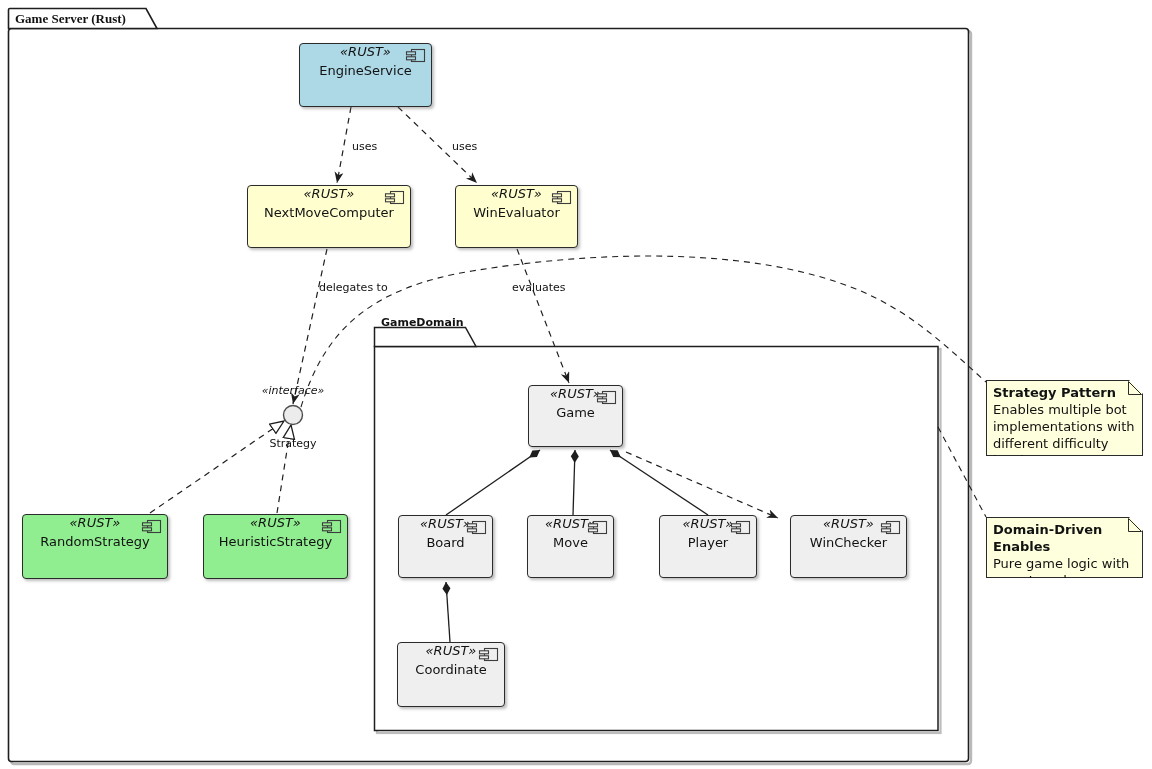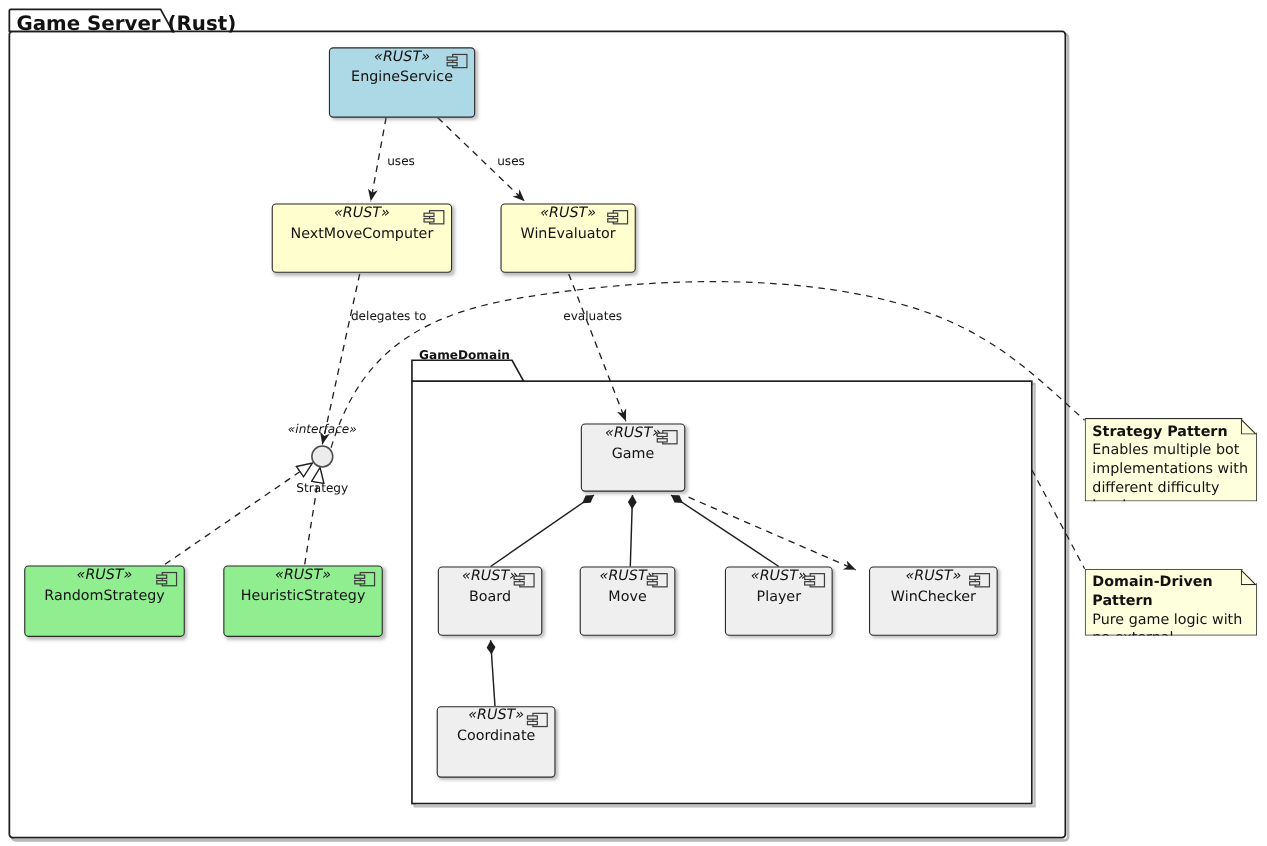--- a/index.html
+++ b/index.html
@@ -65,21 +65,21 @@
     <line x1="573" y1="515" x2="575" y2="450" stroke="#1e1e1e" stroke-width="1.3" marker-end="url(#diamond)"></line>
     <line x1="708" y1="515" x2="610" y2="450" stroke="#1e1e1e" stroke-width="1.3" marker-end="url(#diamond)"></line>
     <line x1="450" y1="642" x2="446" y2="582" stroke="#1e1e1e" stroke-width="1.3" marker-end="url(#diamond)"></line>
 
     <path d="M301,407 C324,332 368,288 472,271 C600,250 752,247 856,289 C912,312 946,346 986,382" fill="none" stroke="#1e1e1e" stroke-width="1.1" stroke-dasharray="6 5"></path>
     <line x1="938" y1="427" x2="986" y2="517" stroke="#1e1e1e" stroke-width="1.1" stroke-dasharray="6 5"></line>
 
     <circle cx="293" cy="415" r="9.5" fill="#ececec" stroke="#4d4d4d" stroke-width="1.4"></circle>
   </svg>
 
-  <div class="lbl bold" style="left:15px;top:11px;font-size:18px;">Game Server (Rust)</div>
+  <div class="lbl bold" style="left:15px;top:11px;font-size:13px;font-family:Liberation Serif, serif;">Game Server (Rust)</div>
   <div class="lbl bold" style="left:381px;top:316px;">GameDomain</div>
 
   <div class="comp c-blue" style="left:299px;top:43px;width:133px;height:64px;">
     <svg class="cicon" width="21" height="16" viewBox="0 0 21 16">
       <rect x="6.5" y="1.5" width="13" height="12"></rect>
         <rect x="1.5" y="3.8" width="9" height="3"></rect>
         <rect x="1.5" y="8.8" width="9" height="3"></rect>
       </svg>
     <div class="stereo">«RUST»</div>
     <div>EngineService</div>
@@ -198,17 +198,17 @@
       <path d="M0.5,0.5 L13.5,13.5 L0.5,13.5 Z" fill="#FEFFDD" stroke="#2b2b2b" stroke-width="1"></path>
       </svg>
     <div class="note-title">Strategy Pattern</div>
     <div class="note-body">Enables multiple bot implementations with different difficulty levels</div>
   </div>
 
   <div class="note" style="left:986px;top:517px;width:157px;height:61px;">
     <svg class="fold" width="14" height="14" viewBox="0 0 14 14">
       <path d="M0.5,0.5 L13.5,13.5 L0.5,13.5 Z" fill="#FEFFDD" stroke="#2b2b2b" stroke-width="1"></path>
       </svg>
-    <div class="note-title">Domain-Driven Pattern</div>
+    <div class="note-title">Domain-Driven Enables</div>
     <div class="note-body">Pure game logic with no external dependencies</div>
   </div>
 
 </div>
 
 </body></html>

